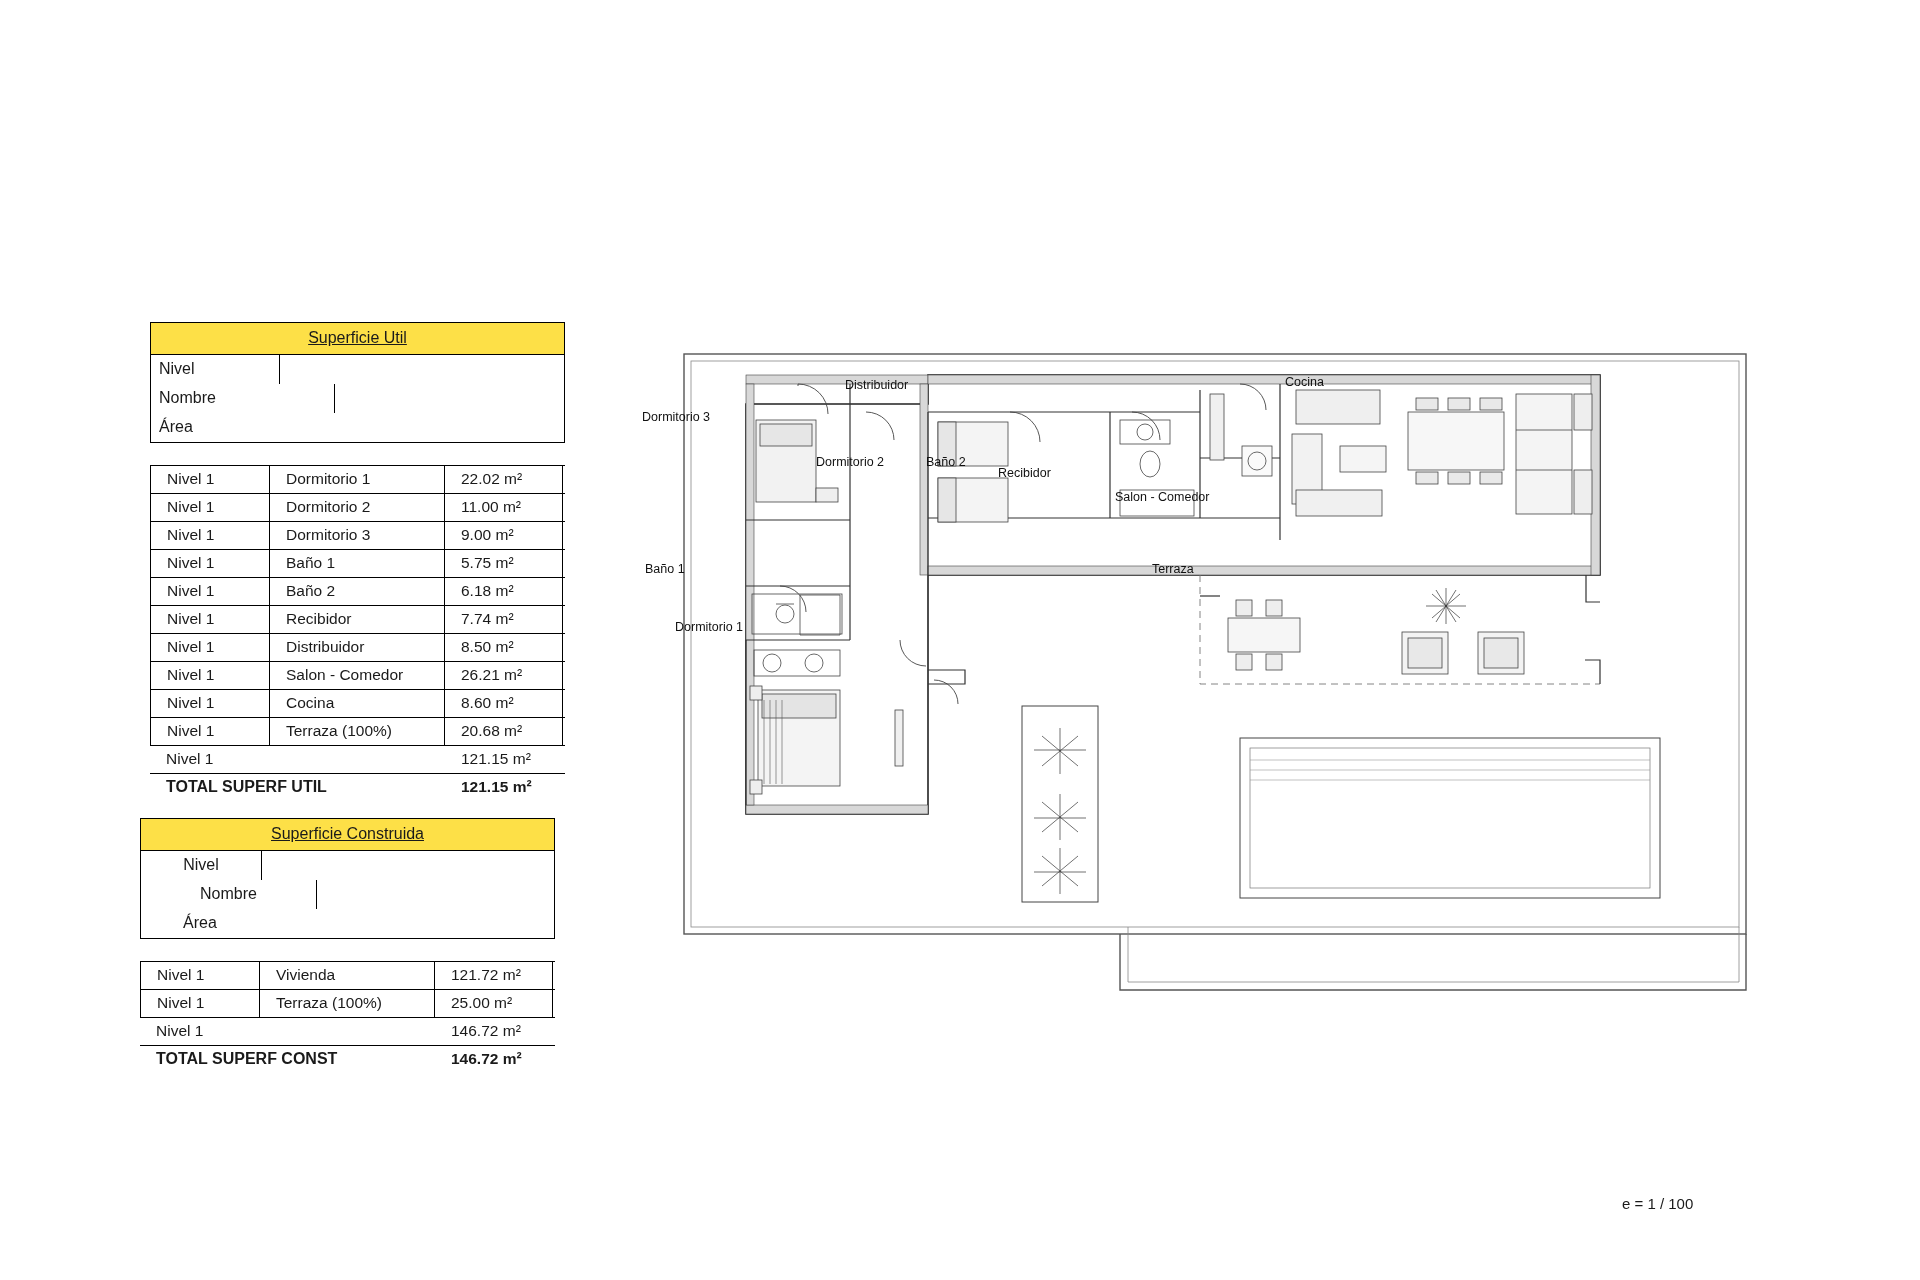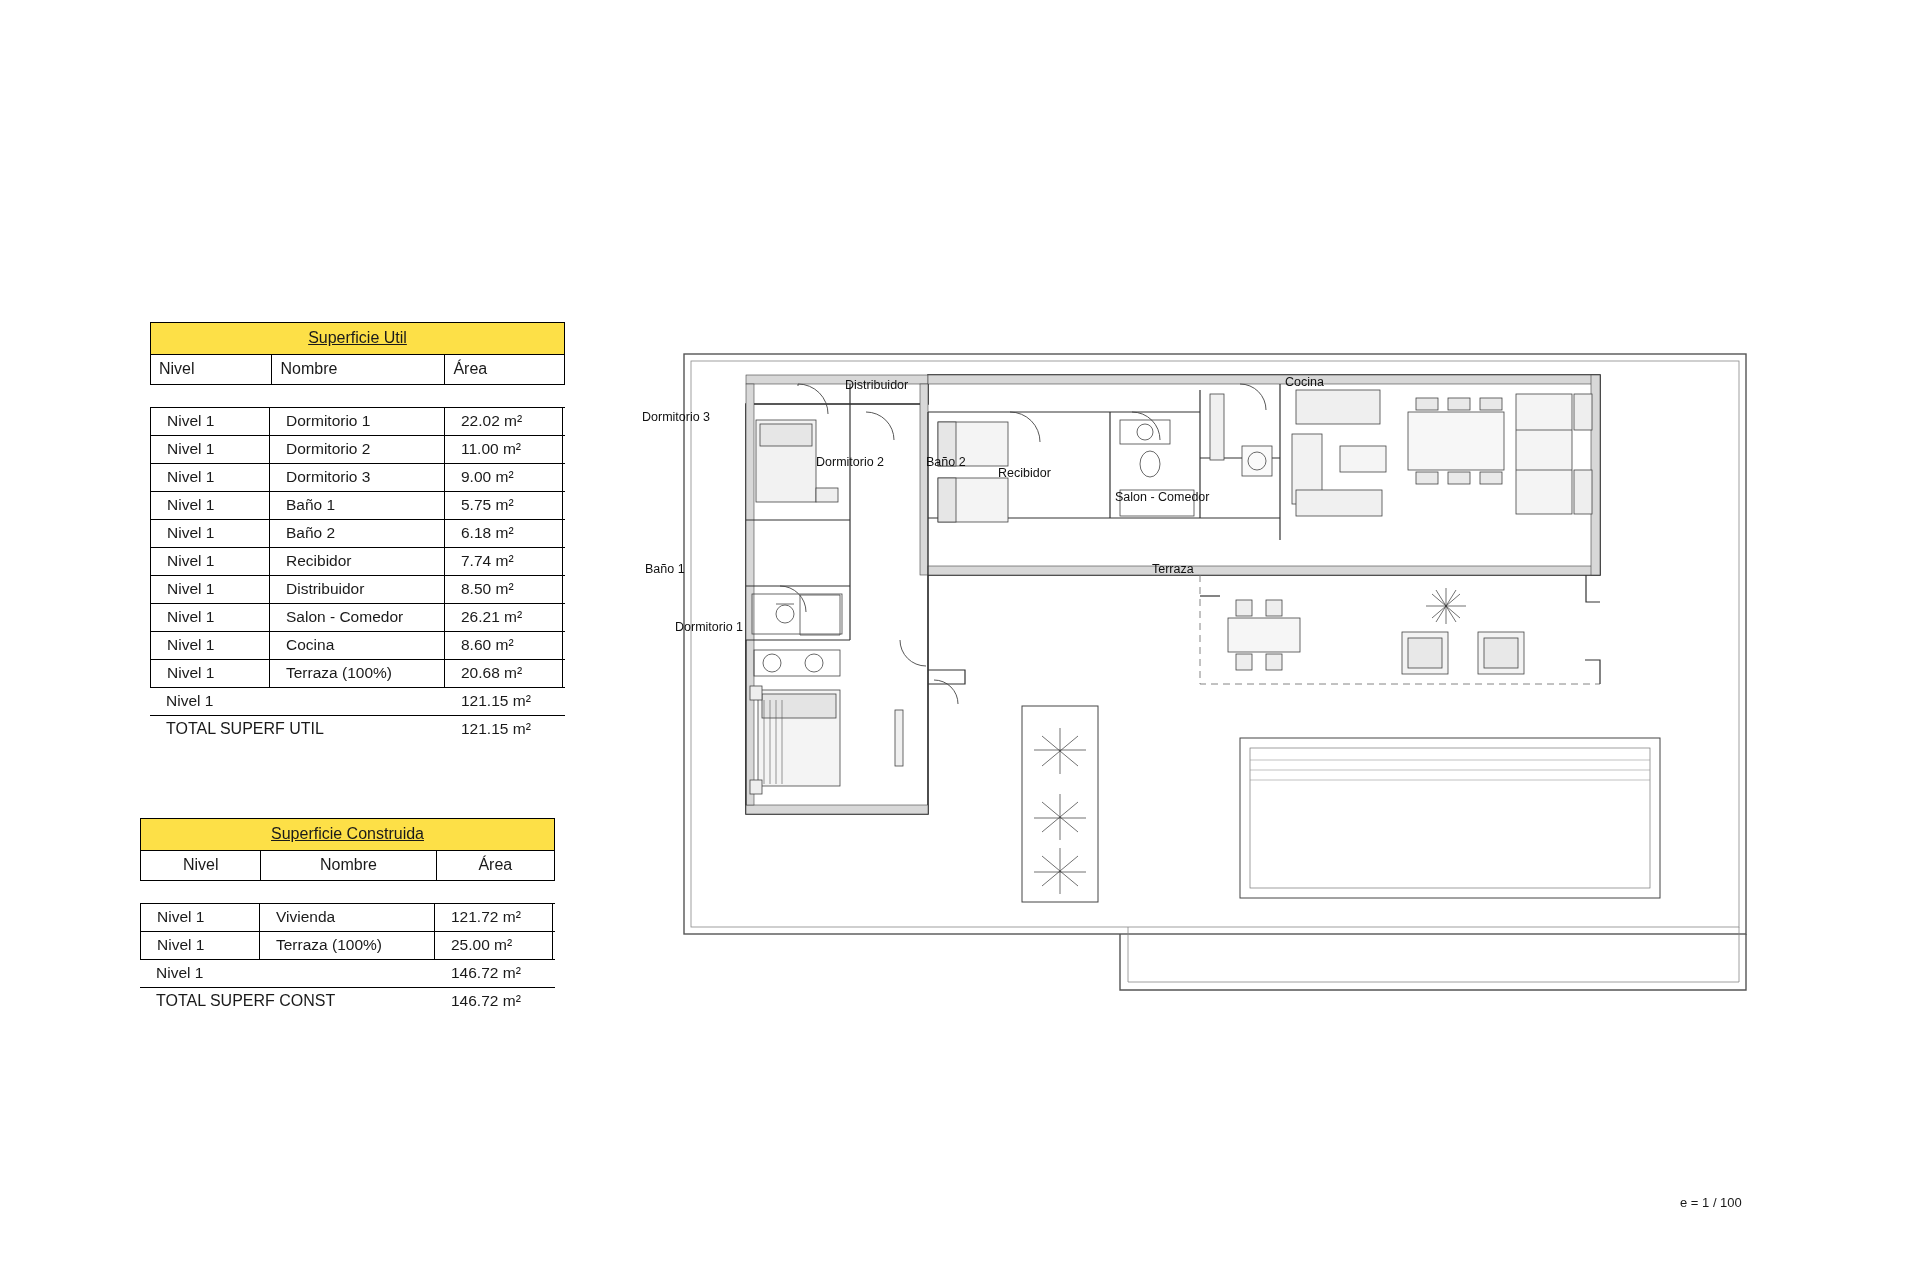--- a/index.html
+++ b/index.html
@@ -36,20 +36,21 @@
     padding: 6px 0 7px 0;
     font-size: 16px;
     background: #fde047;
     text-decoration: underline;
   }
   .tbl-head {
     display: flex;
     border-left: 1px solid #000;
     border-right: 1px solid #000;
     border-bottom: 1px solid #000;
+    flex-direction: column;
   }
   .tbl-head .cell {
     padding: 5px 0 6px 8px;
     font-size: 16px;
   }
   .col-nivel   { width: 120px; border-right: 1px solid #000; }
   .col-nombre  { width: 175px; border-right: 1px solid #000; }
   .col-area    { width: 118px; }
 
   .tbl-gap { height: 22px; }
@@ -64,39 +65,39 @@
     font-size: 15.5px;
     box-sizing: border-box;
   }
   .tbl-row.bordered .col-nivel  { border-left: 1px solid #000; border-right: 1px solid #000; }
   .tbl-row.bordered .col-nombre { border-right: 1px solid #000; }
   .tbl-row.bordered .col-area   { border-right: 1px solid #000; }
 
   
   .tbl-row.plain .cell { border: none; }
   .tbl-row.plain { border-bottom: 1px solid #000; }
-  .tbl-row.total { border-bottom: none; }
+  .tbl-row.total { border-bottom: none; font-weight: bold; }
   .tbl-row.total .col-nivel { width: 295px; font-size: 16px; }
 
   
   .center .cell { text-align: center; padding-left: 0; }
 
   
   #plan {
     position: absolute;
     left: 680px;
     top: 350px;
     width: 1070px;
     height: 690px;
   }
   #scale-note {
     position: absolute;
-    left: 1680px;
+    left: 1622px;
     top: 1195px;
-    font-size: 13px;
+    font-size: 15px;
   }
   .lbl {
     position: absolute;
     font-size: 12.5px;
     color: #111;
     white-space: nowrap;
   }
 </style>
 </head>
 <body>

